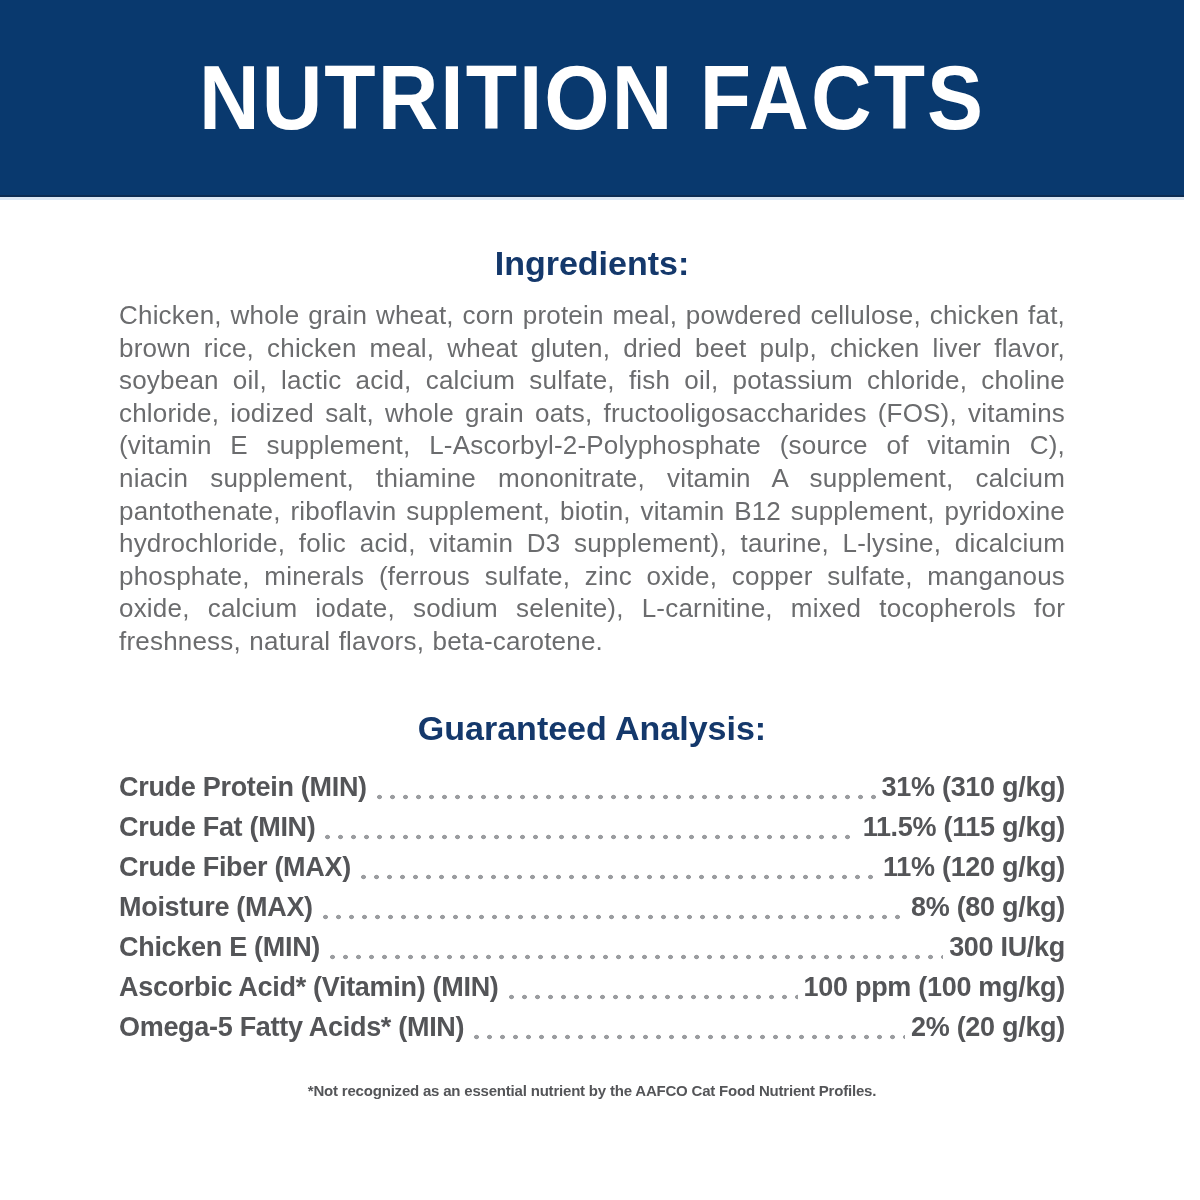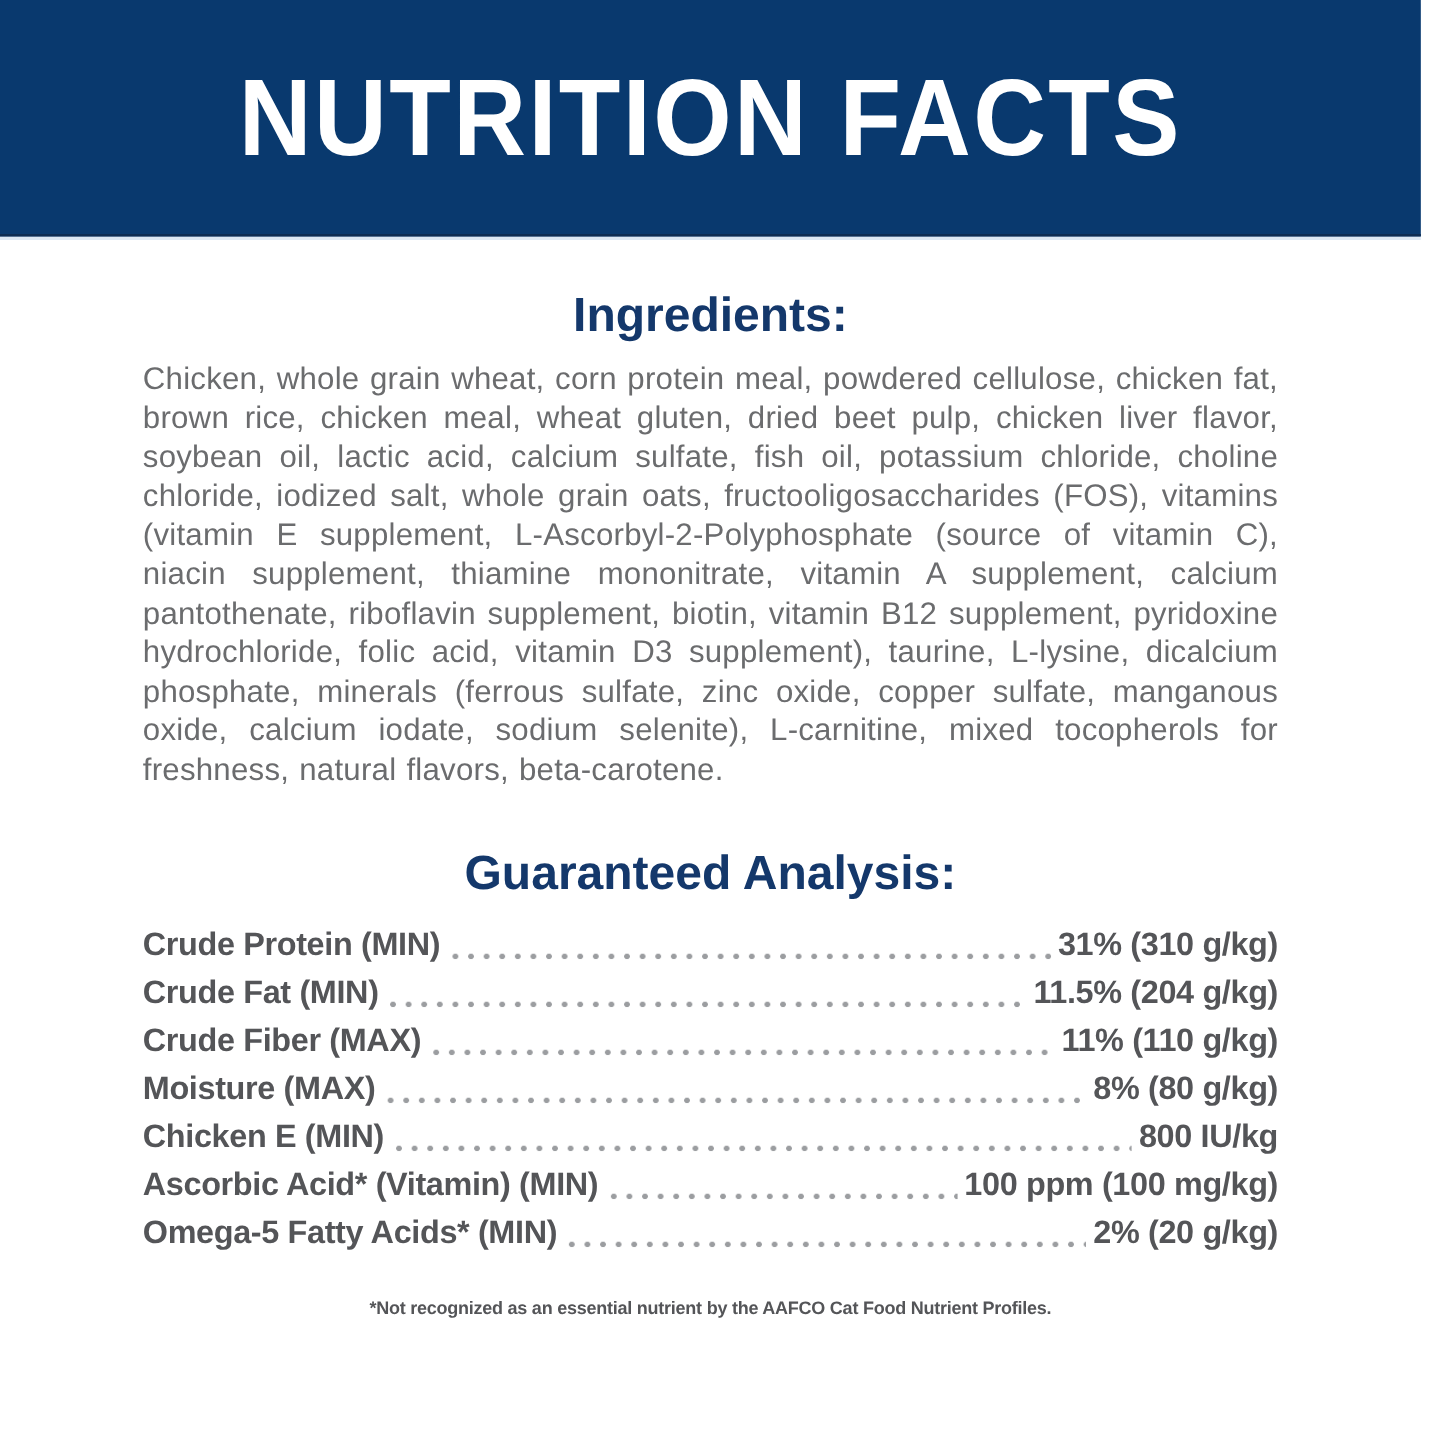--- a/index.html
+++ b/index.html
@@ -38,21 +38,21 @@
     transform: scaleY(1.08);
   }
   
   .content {
     padding: 0 119px;
   }
   .section-heading {
     margin: 0;
     text-align: center;
     color: #14386b;
-    font-size: 40px;
+    font-size: 34px;
     font-weight: bold;
     line-height: 40px;
   }
   .heading-ingredients { padding-top: 46px; }
   .heading-analysis    { padding-top: 50px; }
 
   .ingredients-text {
     margin: 16px 0 0 0;
     color: #6b6c6e;
     font-size: 26px;
@@ -116,39 +116,39 @@
     <div class="rows">
   <div class="row">
     <span class="label">Crude Protein (MIN)</span>
     <span class="leader"></span>
     <span class="value">31% (310 g/kg)</span>
   </div>
 
   <div class="row">
     <span class="label">Crude Fat (MIN)</span>
     <span class="leader"></span>
-    <span class="value">11.5% (204 g/kg)</span>
+    <span class="value">11.5% (115 g/kg)</span>
   </div>
 
   <div class="row">
     <span class="label">Crude Fiber (MAX)</span>
     <span class="leader"></span>
-    <span class="value">11% (110 g/kg)</span>
+    <span class="value">11% (120 g/kg)</span>
   </div>
 
   <div class="row">
     <span class="label">Moisture (MAX)</span>
     <span class="leader"></span>
     <span class="value">8% (80 g/kg)</span>
   </div>
 
   <div class="row">
     <span class="label">Chicken E (MIN)</span>
     <span class="leader"></span>
-    <span class="value">800 IU/kg</span>
+    <span class="value">300 IU/kg</span>
   </div>
 
   <div class="row">
     <span class="label">Ascorbic Acid* (Vitamin) (MIN)</span>
     <span class="leader"></span>
     <span class="value">100 ppm (100 mg/kg)</span>
   </div>
 
   <div class="row">
     <span class="label">Omega-5 Fatty Acids* (MIN)</span>

